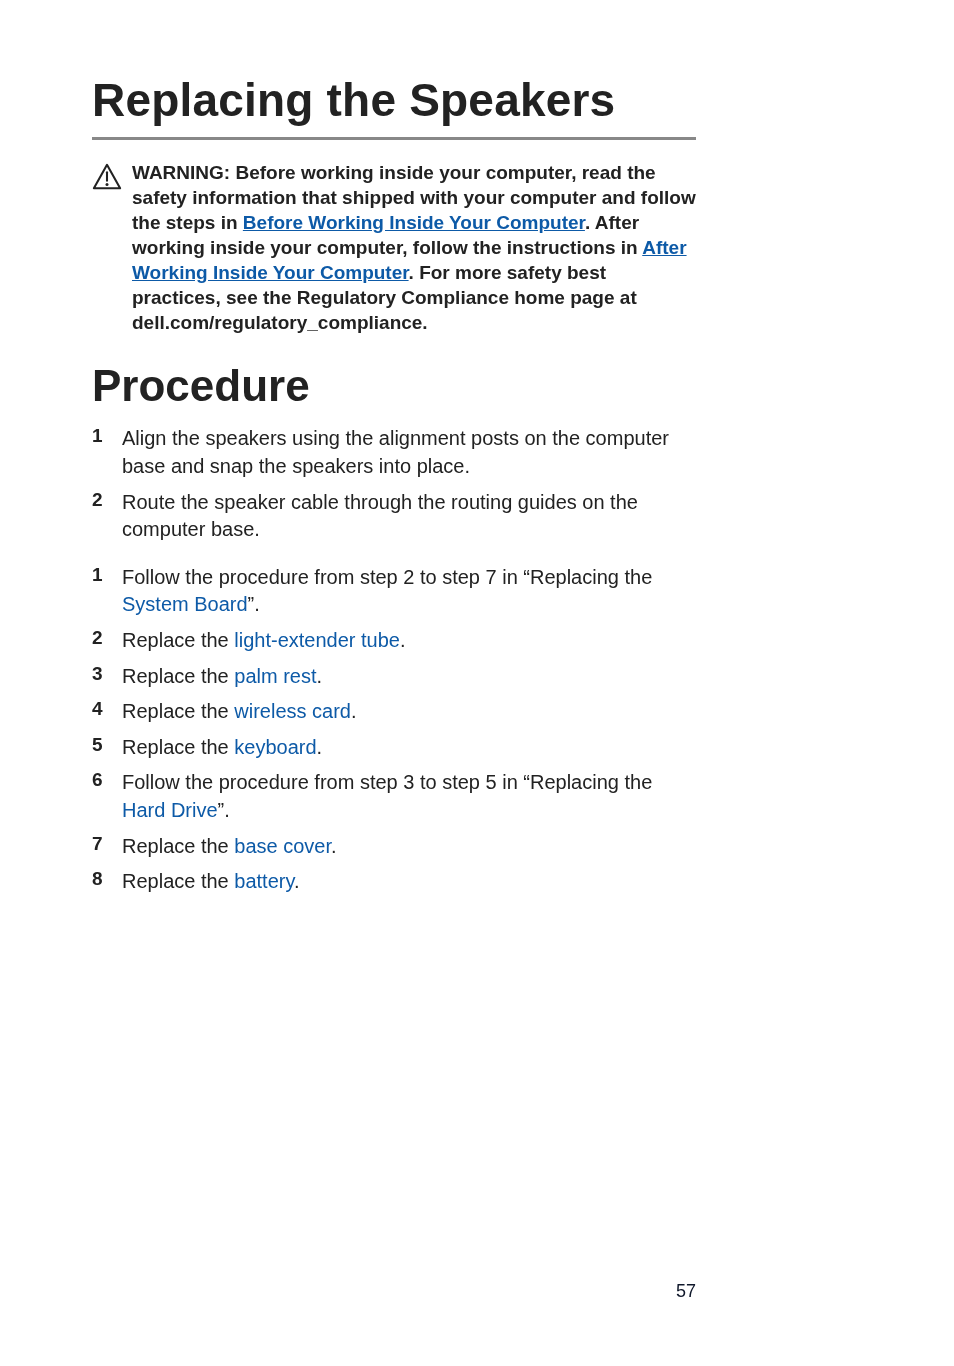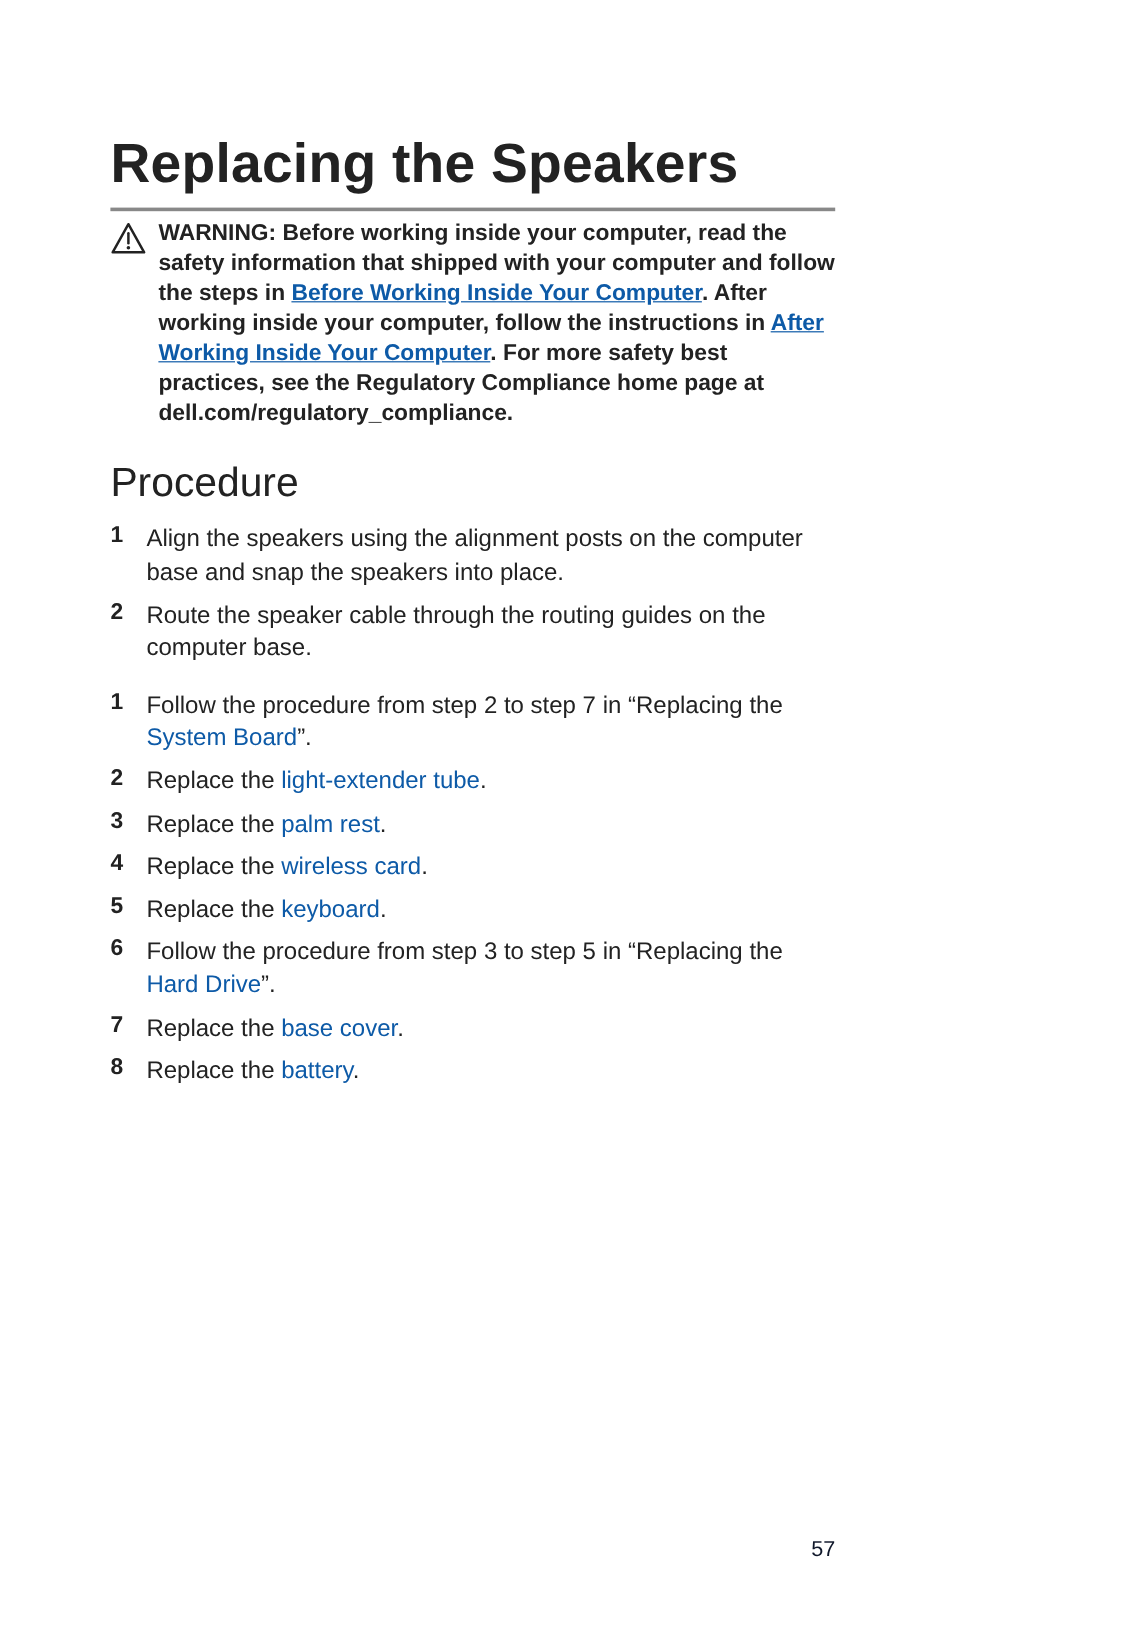--- a/index.html
+++ b/index.html
@@ -8,36 +8,36 @@
     width: 954px;
     height: 1366px;
     background: #ffffff;
     font-family: "Helvetica Neue", Helvetica, Arial, sans-serif;
     color: #222222;
   }
   .page {
     box-sizing: border-box;
     width: 788px;
     height: 1366px;
-    padding: 110px 92px 0 92px;
+    padding: 74px 92px 0 92px;
     position: relative;
   }
   h1.title {
     font-size: 46px;
     font-weight: 700;
     letter-spacing: 0.2px;
     margin: 0 0 6px 0;
     padding-bottom: 10px;
     border-bottom: 3px solid #888888;
     line-height: 1.15;
   }
   .warning-block {
     display: flex;
     align-items: flex-start;
-    margin-top: 6px;
+    margin-top: 20px;
     margin-bottom: 26px;
   }
   .warning-icon {
     flex: 0 0 auto;
     width: 30px;
     height: 30px;
     margin-top: 2px;
     margin-right: 10px;
   }
   .warning-text {
@@ -45,22 +45,22 @@
     line-height: 1.32;
     font-weight: 700;
     color: #222222;
   }
   .warning-text .link {
     color: #0d5aa7;
     text-decoration: underline;
     font-weight: 700;
   }
   h2 {
-    font-size: 34px;
-    font-weight: 400;
+    font-size: 44px;
+    font-weight: 700;
     margin: 26px 0 12px 0;
   }
   ol.steps {
     list-style: none;
     padding: 0;
     margin: 14px 0 20px 0;
     counter-reset: step;
   }
   ol.steps > li {
     counter-increment: step;

